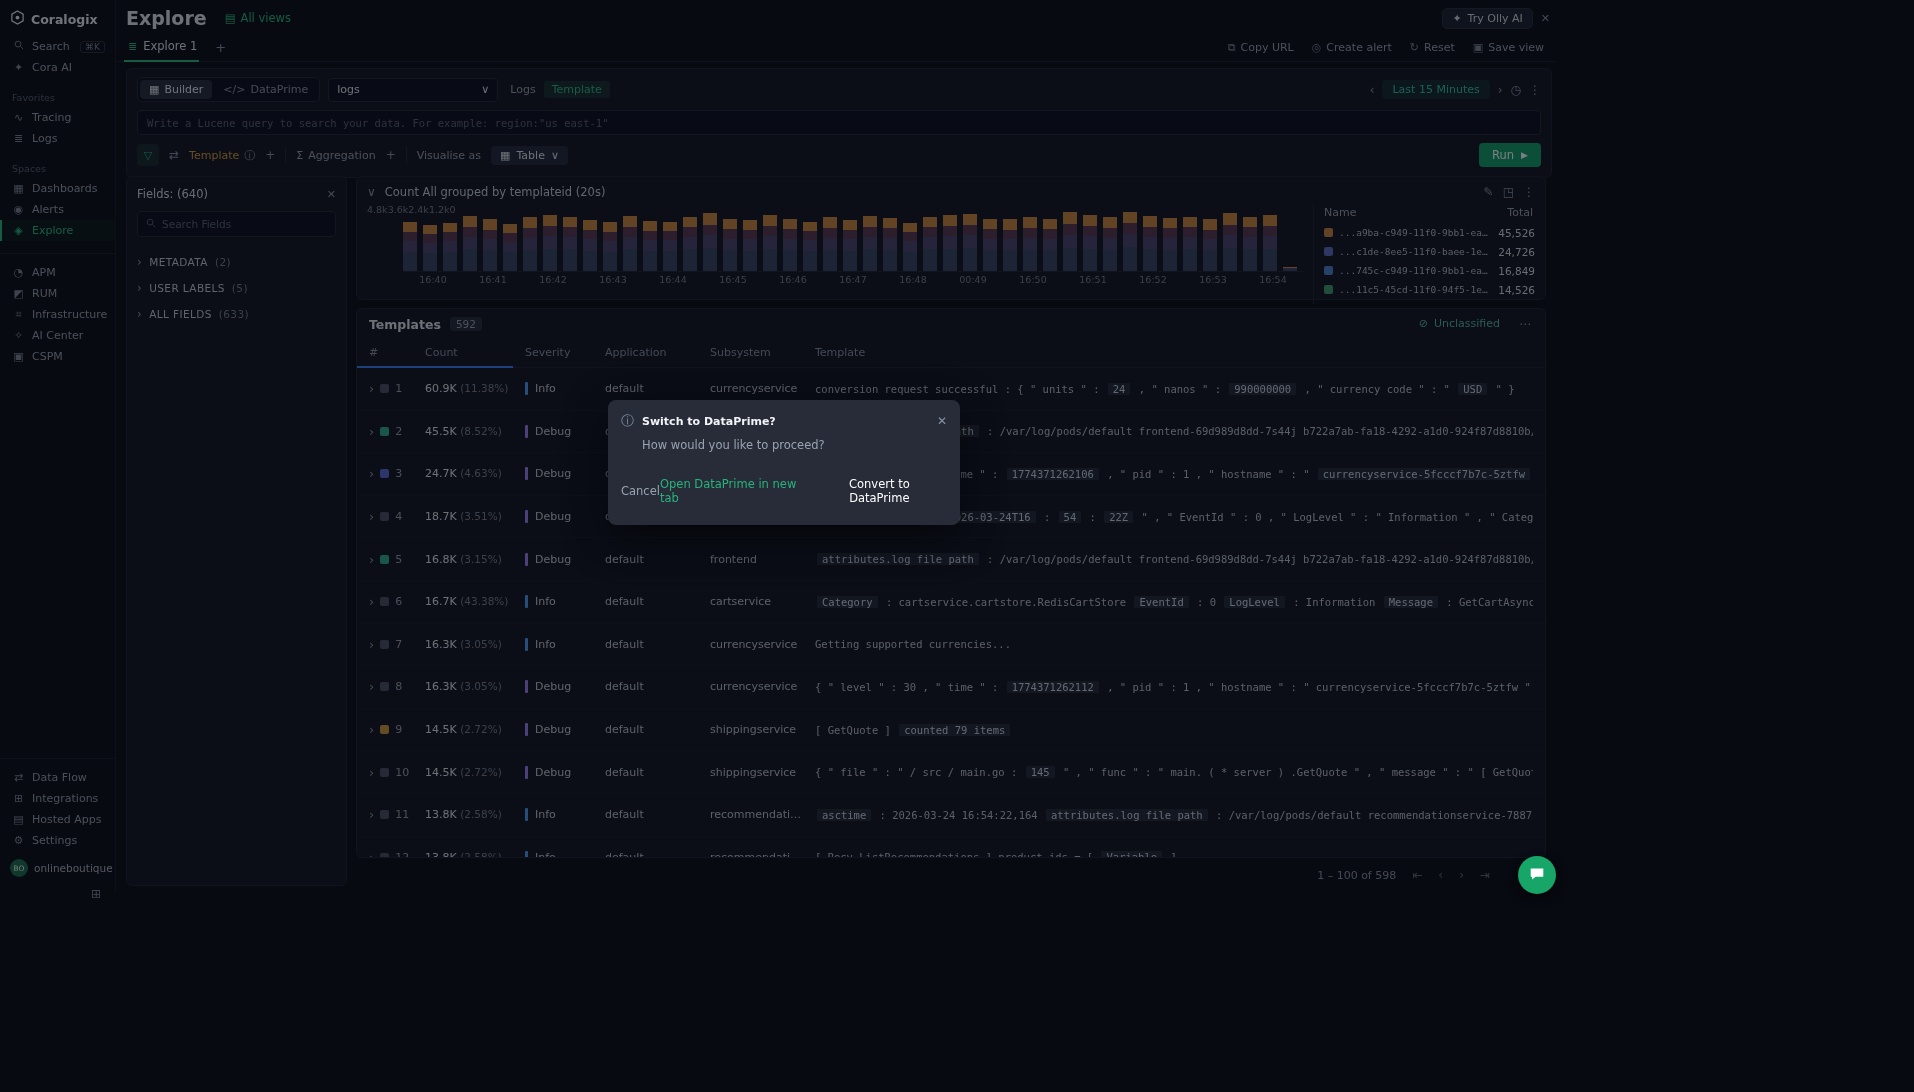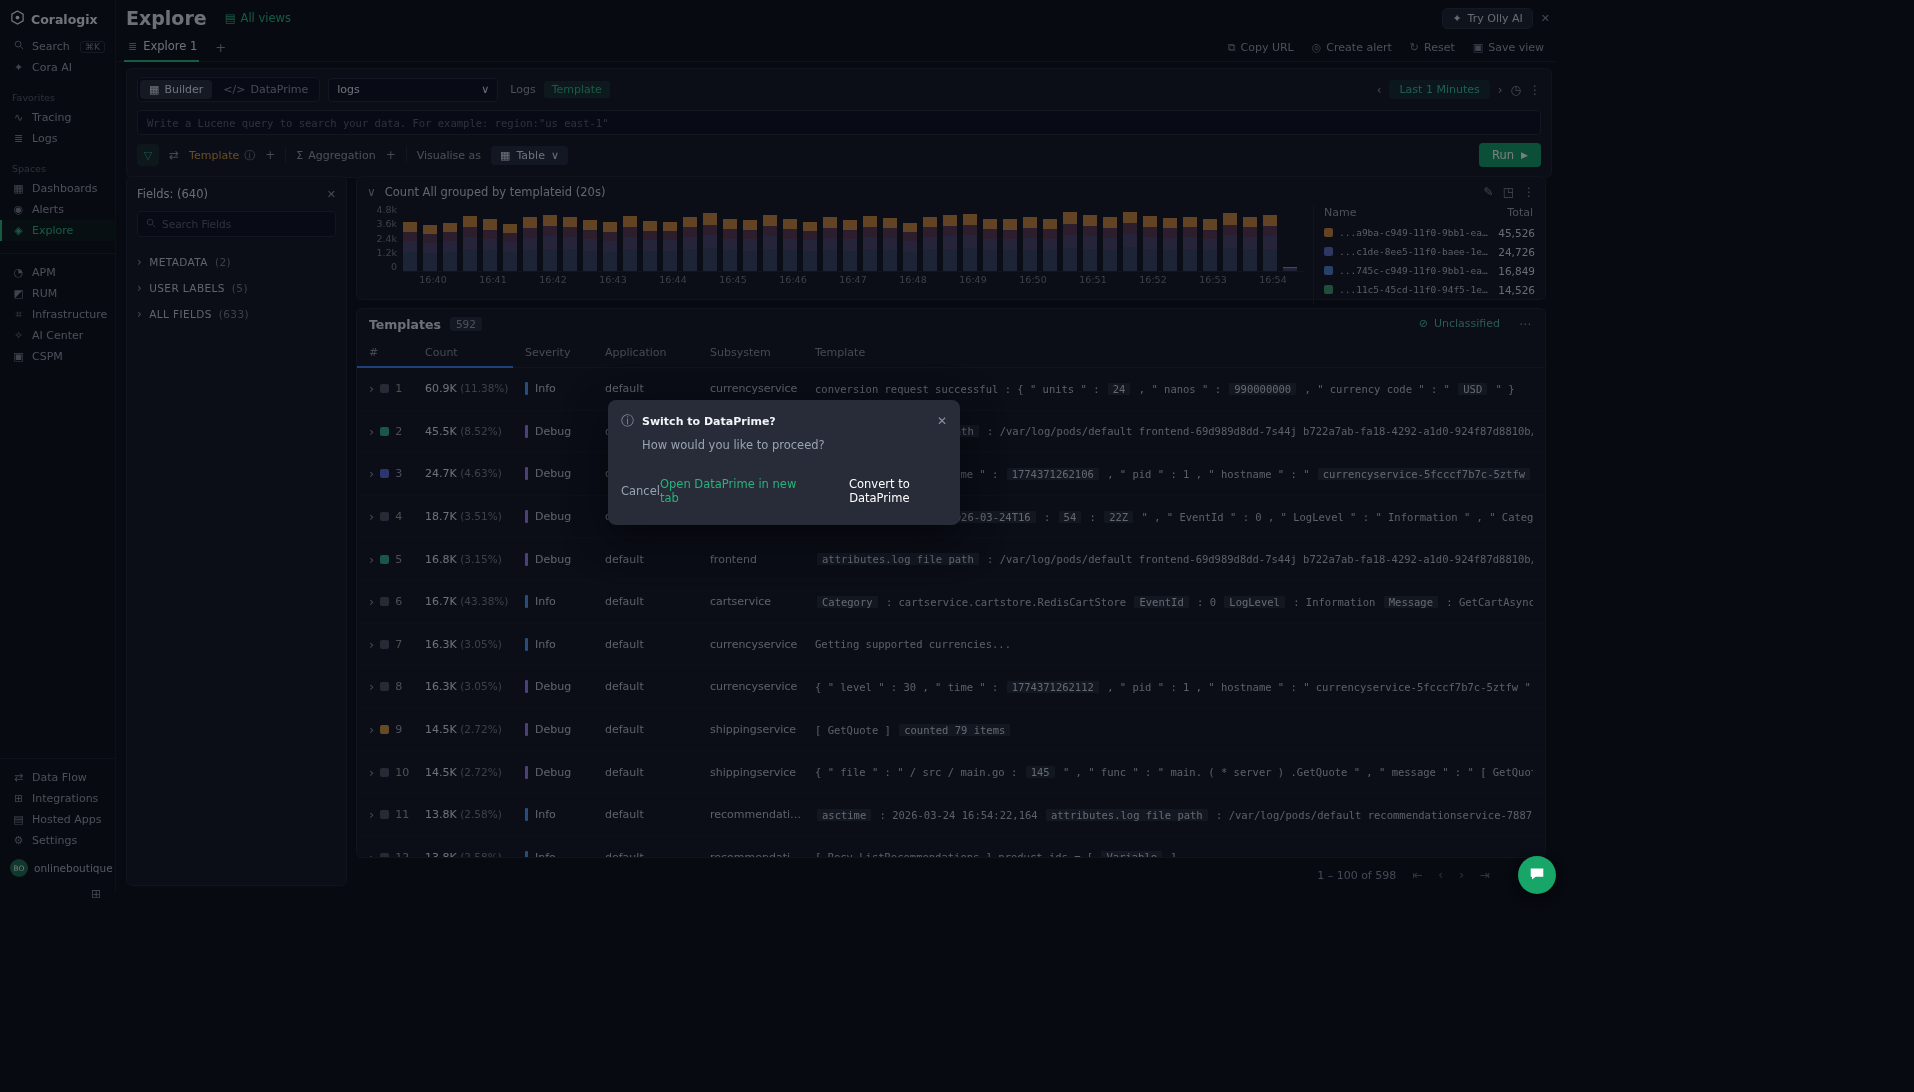--- a/index.html
+++ b/index.html
@@ -75,21 +75,21 @@
   .f-group .cnt { color:#77808f; }
   .f-chev { color:#8a93a6; font-size:12px; }
   .f-groups { margin-top:12px; }
 
   
   .rightcol { position:absolute; left:240px; top:176px; width:1190px; }
   .chartp { background:#131723; border:1px solid #1e2432; border-radius:6px; height:124px; padding:8px 10px 6px; }
   .chead { display:flex; gap:9px; align-items:center; font-size:11.5px; color:#c6ccd8; }
   .chead .sp { flex:1; }
   .cbody { display:flex; margin-top:5px; }
-  .yaxis { width:36px; height:68px; display:flex; flex-direction:column; justify-content:space-between; font-size:9.5px; color:#77808f; text-align:right; padding-right:6px; }
+  .yaxis { width:36px; height:68px; display:flex; justify-content:space-between; font-size:9.5px; color:#77808f; text-align:right; padding-right:6px; }
   .plotwrap { width:902px; }
   .bars { display:flex; align-items:flex-end; gap:6px; height:68px; border-bottom:1px solid #1e2432; }
   .bar { width:14px; display:flex; flex-direction:column; justify-content:flex-end; cursor:pointer; }
   .xaxis { display:flex; margin-top:2px; }
   .xaxis span { width:60px; text-align:center; font-size:9.5px; color:#77808f; }
   .legend { width:222px; margin-left:8px; border-left:1px solid #1e2432; padding-left:10px; height:100px; overflow:hidden; }
   .lg-head { display:flex; justify-content:space-between; font-size:11px; color:#97a0b0; padding:2px 2px 4px 0; }
   .lg-row { display:flex; align-items:center; gap:6px; height:19px; cursor:pointer; }
   .lg-sq { width:9px; height:9px; border-radius:2px; flex:none; }
   .lg-name { flex:1; overflow:hidden; text-overflow:ellipsis; white-space:nowrap; font-family:"DejaVu Sans Mono","Liberation Mono",monospace; font-size:9.5px; color:#b6bdc9; }
@@ -298,21 +298,21 @@
         <span class="qselect">
           <span>logs</span>
           <span>∨</span>
         </span>
         <span class="lt">
           <span>Logs</span>
           <span class="pill-green">Template</span>
         </span>
         <span class="time-grp">
           <span class="ic-btn">‹</span>
-          <span class="time-pill">Last 1 Minutes</span>
+          <span class="time-pill">Last 15 Minutes</span>
           <span class="ic-btn">›</span>
           <span class="ic-btn">◷</span>
           <span class="ic-btn">⋮</span>
         </span>
       </div>
       <input class="qinput" placeholder="Write a Lucene query to search your data. For example: region:&quot;us east-1&quot;" style="">
       <div class="qrow3">
         <span class="filter-btn">▽</span>
         <span class="ic-btn">⇄</span>
         <span class="tmpl-label">
@@ -667,21 +667,21 @@
             <div class="xaxis">
                 <span>16:40</span>
                 <span>16:41</span>
                 <span>16:42</span>
                 <span>16:43</span>
                 <span>16:44</span>
                 <span>16:45</span>
                 <span>16:46</span>
                 <span>16:47</span>
                 <span>16:48</span>
-                <span>16:49</span>
+                <span>00:49</span>
                 <span>16:50</span>
                 <span>16:51</span>
                 <span>16:52</span>
                 <span>16:53</span>
                 <span>16:54</span>
               </div>
           </div>
           <div class="legend">
             <div class="lg-head">
               <span>Name</span>

